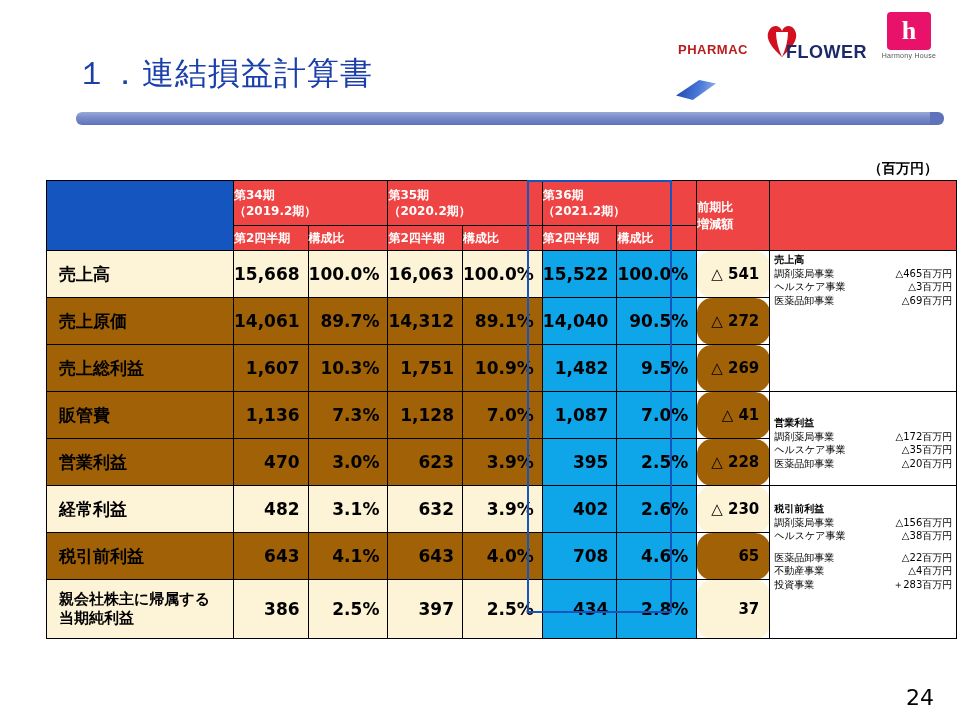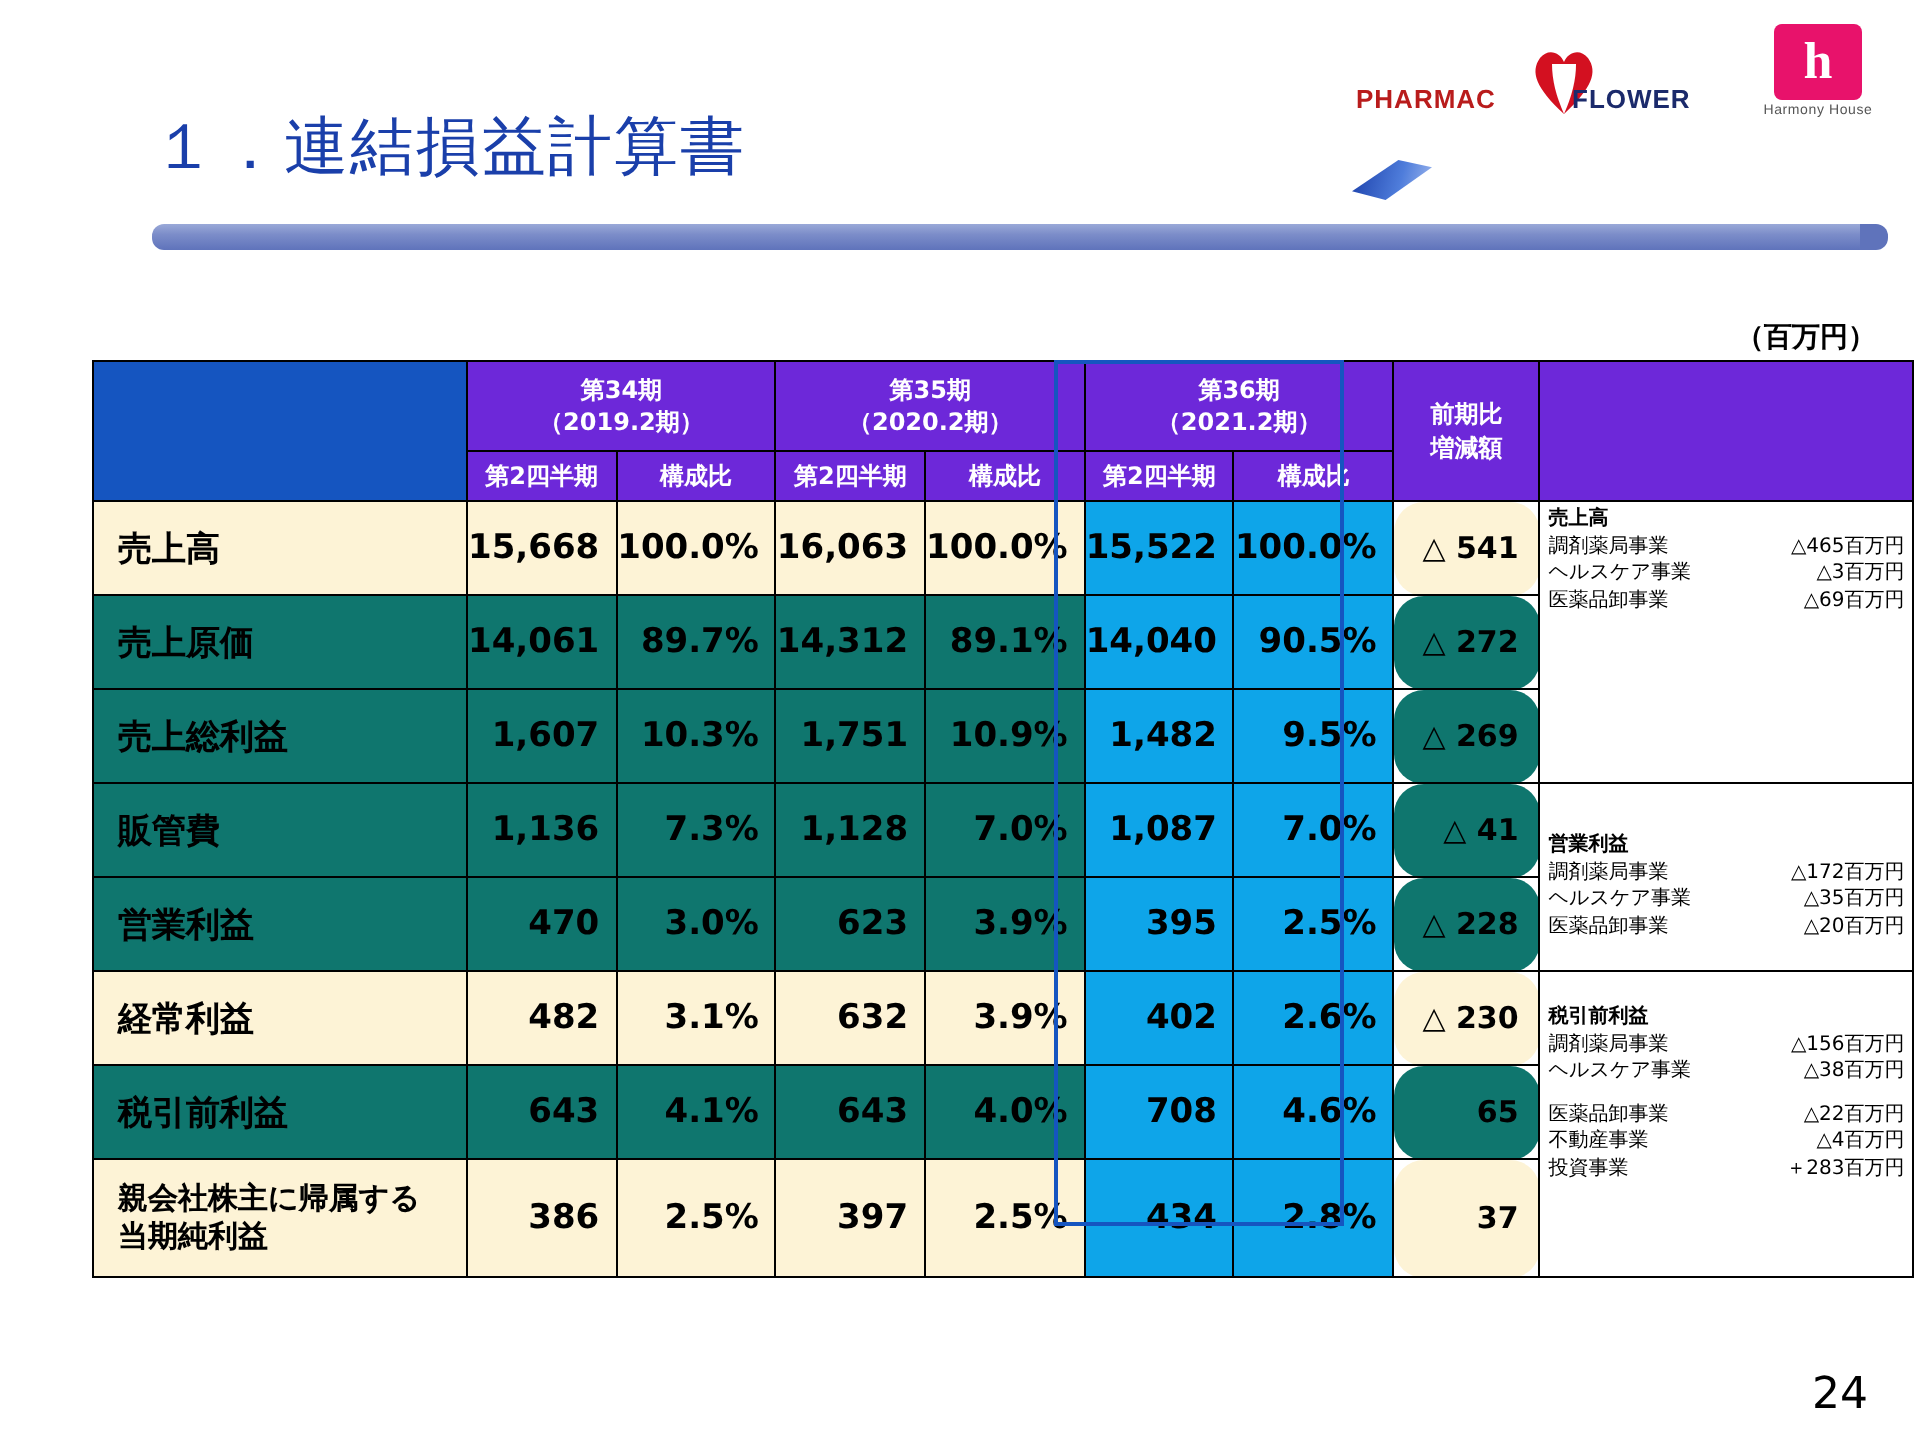--- a/index.html
+++ b/index.html
@@ -12,21 +12,21 @@
     color:#000;
   }
   
   .logo-pharmac{
     position:absolute;left:678px;top:18px;width:190px;height:46px;
   }
   .logo-pharmac .ptext{
     position:absolute;left:0;top:24px;font-size:13px;font-weight:bold;letter-spacing:.5px;color:#b91c1c;
   }
   .logo-pharmac .ftext{
-    position:absolute;left:108px;top:24px;font-size:13px;font-weight:bold;letter-spacing:.5px;color:#1b2a6b;
+    position:absolute;left:108px;top:24px;font-size:18px;font-weight:bold;letter-spacing:.5px;color:#1b2a6b;
   }
   .logo-pharmac .heart{
     position:absolute;left:86px;top:6px;width:36px;height:34px;
   }
   .logo-hh{
     position:absolute;left:878px;top:12px;width:62px;height:56px;text-align:center;
   }
   .logo-hh .hbox{
     width:44px;height:38px;margin:0 auto;background:#e8126b;border-radius:4px;
     color:#fff;font-size:26px;font-weight:bold;line-height:38px;font-family:"Liberation Serif",serif;
@@ -67,34 +67,34 @@
   .unit{
     position:absolute;right:22px;top:160px;font-size:14px;font-weight:bold;
     font-family:"DejaVu Sans",sans-serif;
   }
 
   
   .tbl-wrap{position:absolute;left:46px;top:180px;}
   table{border-collapse:collapse;font-family:"DejaVu Sans",sans-serif;}
   td,th{border:1px solid #000;padding:0;}
   .hdr{
-    background:#6d28d9;color:#fff;font-weight:bold;text-align:center;font-size:12px;line-height:1.35;
+    background:#ef4444;color:#fff;font-weight:bold;font-size:12px;line-height:1.35;
   }
   .hdr.sub{font-size:12px;}
   .corner{background:#1555c0;}
   .rowname{
     font-size:17px;font-weight:bold;padding-left:12px;height:46px;
     font-family:"DejaVu Sans",sans-serif;
   }
   .num{
     text-align:right;padding-right:8px;font-size:17px;font-weight:bold;
     font-family:"DejaVu Sans",sans-serif;
   }
   .beige{background:#fdf3d6;}
-  .white{background:#0f766e;}
+  .white{background:#a16207;}
   .blueish{background:#0ea5e9;}
   .diffcol{text-align:right;padding-right:10px;font-size:15px;font-weight:bold;border-radius:15px;}
   .notecell{
     font-size:10px;line-height:1.35;padding:2px 4px;vertical-align:top;background:#fff;
     font-family:"DejaVu Sans",sans-serif;
   }
   .note-grid{display:flex;justify-content:space-between;}
   .note-left{white-space:nowrap;}
   .note-right{white-space:nowrap;text-align:right;}
   .note-block{margin-bottom:2px;}

